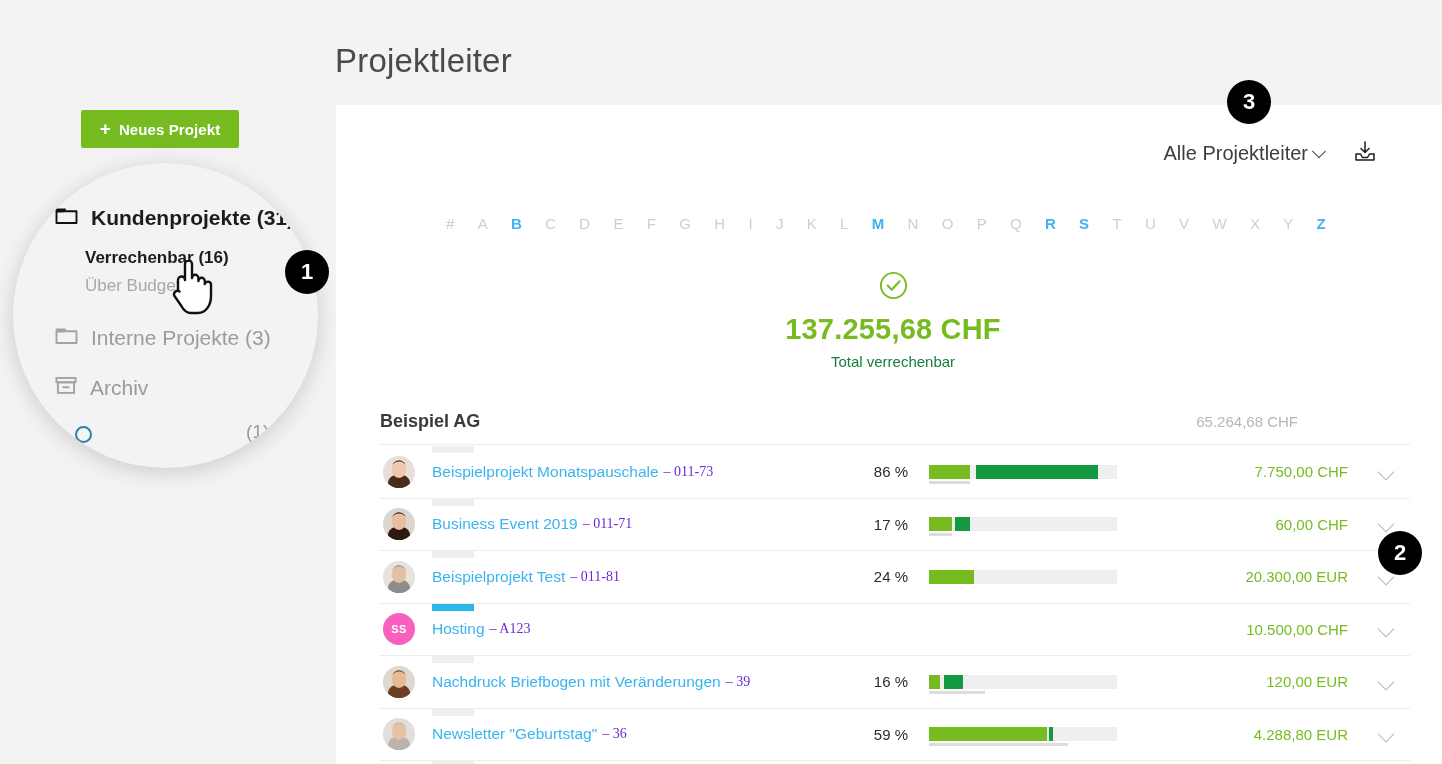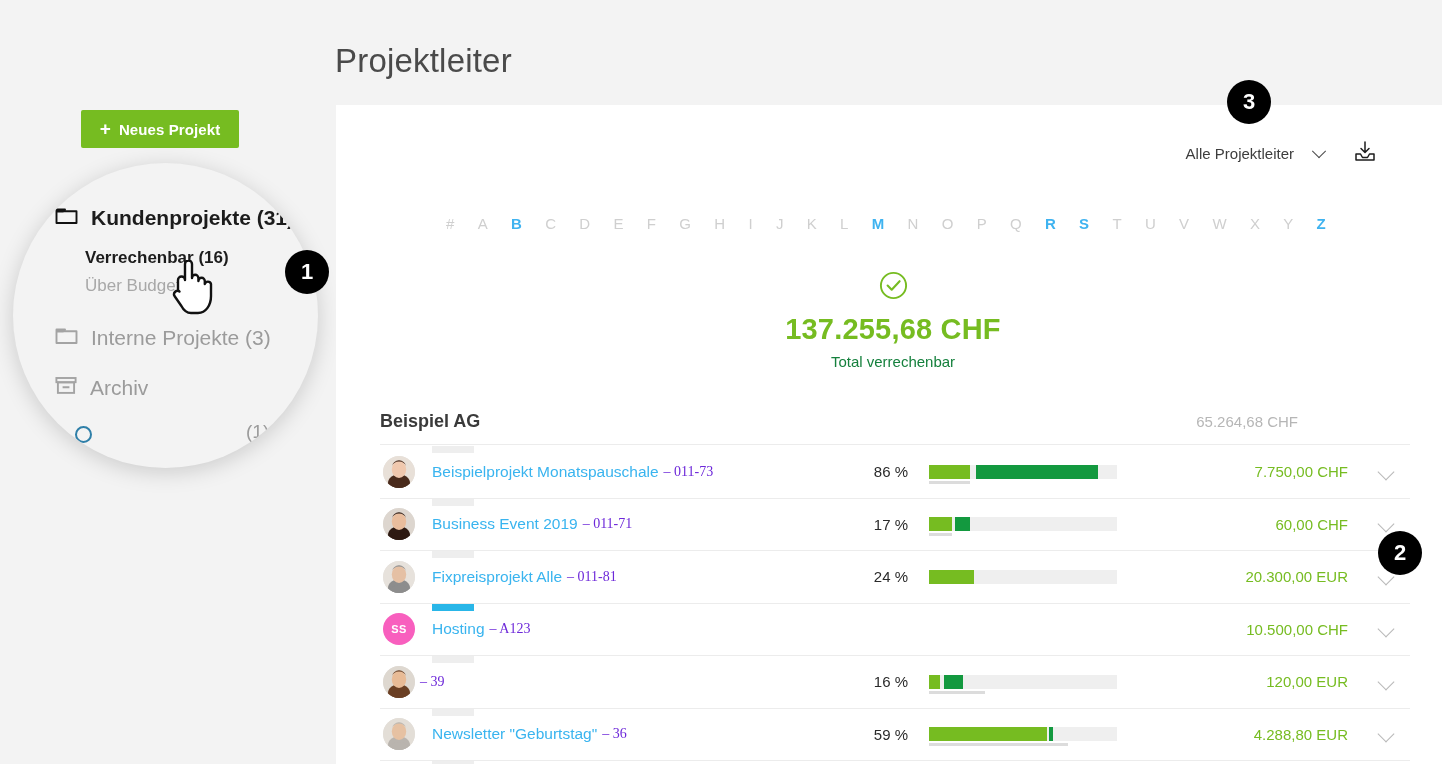--- a/index.html
+++ b/index.html
@@ -188,25 +188,25 @@
     overflow: hidden;
   }
   .content-toolbar {
     position: absolute;
     right: 66px; top: 36px;
     display: flex;
     align-items: center;
     gap: 30px;
   }
   .pl-select {
-    font-size: 15px;
+    font-size: 20px;
     color: #3d3d3d;
     display: flex;
     align-items: center;
-    gap: 20px;
+    gap: 6px;
     cursor: pointer;
     white-space: nowrap;
   }
   .chev {
     display: inline-block;
     width: 9px; height: 9px;
     border-right: 1.6px solid #4a4a4a;
     border-bottom: 1.6px solid #4a4a4a;
     transform: rotate(45deg) translate(-2px,-2px);
   }
@@ -577,21 +577,21 @@
           <div class="row-tab"></div>
           <div class="avatar">
             <svg width="32" height="32" viewBox="0 0 32 32">
               <rect width="32" height="32" fill="#e7e2dc"></rect>
               <ellipse cx="16" cy="27" rx="11" ry="9" fill="#8d8d8d"></ellipse>
               <ellipse cx="16" cy="13.5" rx="7.2" ry="8.4" fill="#e5c0a4"></ellipse>
               <path d="M8.4 11 a7.8 8.6 0 0 1 15.2 0 q-2 -5.5 -7.6 -5.5 q-5.6 0 -7.6 5.5 z" fill="#8d8d8d"></path>
               <ellipse cx="16" cy="31" rx="9" ry="7" fill="#8d8d8d" opacity=".85"></ellipse>
             </svg>
           </div>
-          <span class="proj-name">Fixpreisprojekt Alle</span>
+          <span class="proj-name">Beispielprojekt Test</span>
           <span class="proj-num">– 011-81</span>
           <span class="pct">24 %</span>
           <div class="bar-wrap">
             <div class="bar-track"></div>
             <div class="bar-light" style="width:45.12px"></div>
           </div>
           <span class="amount">20.300,00 EUR</span>
           <span class="row-chev"></span>
         </div>
         <div class="prow">
@@ -606,20 +606,21 @@
           <div class="row-tab"></div>
           <div class="avatar">
             <svg width="32" height="32" viewBox="0 0 32 32">
               <rect width="32" height="32" fill="#ded8d0"></rect>
               <ellipse cx="16" cy="27" rx="11" ry="9" fill="#6b4024"></ellipse>
               <ellipse cx="16" cy="13.5" rx="7.2" ry="8.4" fill="#e8bb96"></ellipse>
               <path d="M8.4 11 a7.8 8.6 0 0 1 15.2 0 q-2 -5.5 -7.6 -5.5 q-5.6 0 -7.6 5.5 z" fill="#6b4024"></path>
               <ellipse cx="16" cy="31" rx="9" ry="7" fill="#6b4024" opacity=".85"></ellipse>
             </svg>
           </div>
+          <span class="proj-name">Nachdruck Briefbogen mit Veränderungen</span>
           <span class="proj-num">– 39</span>
           <span class="pct">16 %</span>
           <div class="bar-wrap">
             <div class="bar-track"></div>
             <div class="bar-light" style="width:11.28px"></div>
             <div class="bar-dark" style="left:15.04px;width:18.8px"></div>
             <div class="bar-under" style="width:56.4px"></div>
           </div>
           <span class="amount">120,00 EUR</span>
           <span class="row-chev"></span>

